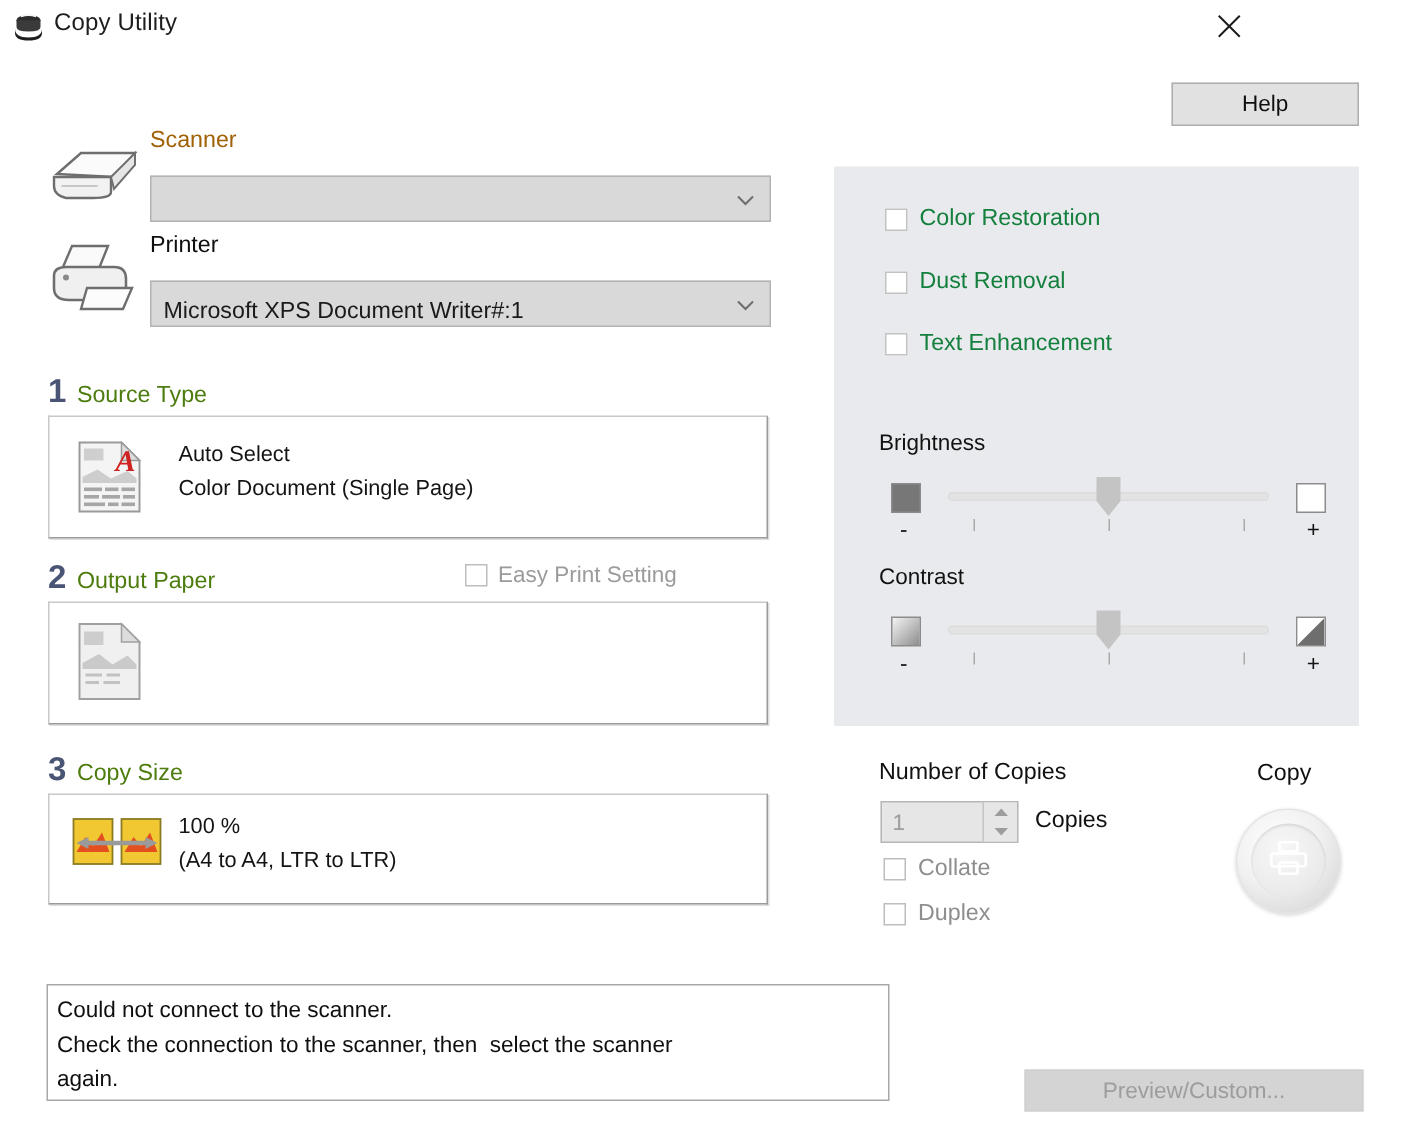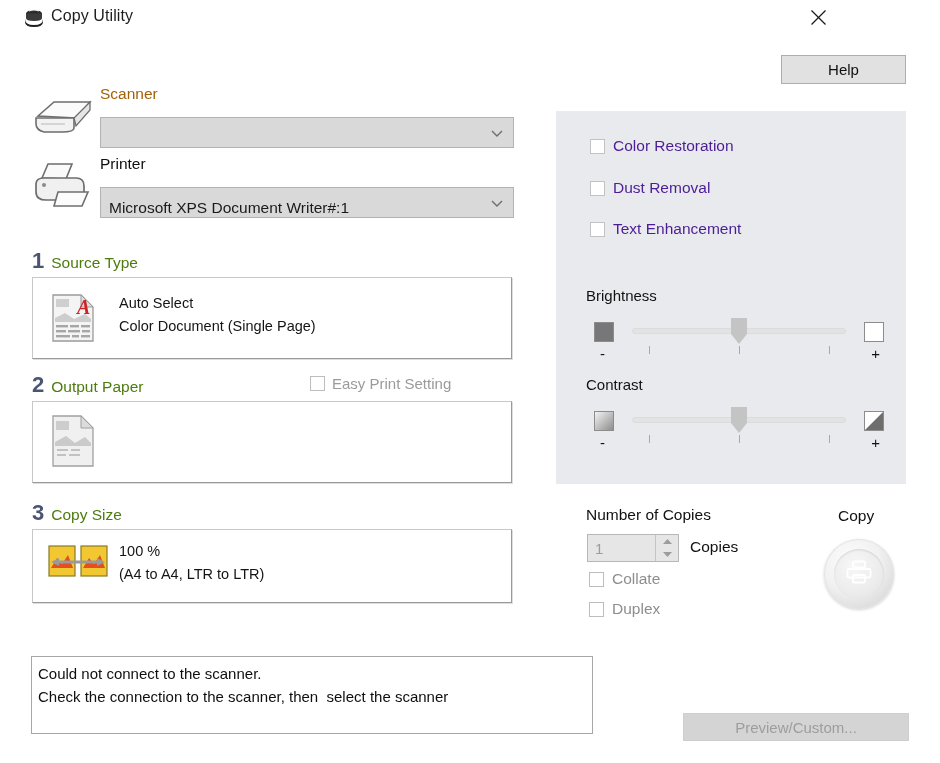--- a/index.html
+++ b/index.html
@@ -10,22 +10,23 @@
     width: 940px; height: 763px;
     position: relative;
     font-family: "Liberation Sans", sans-serif;
     color: #1a1a1a;
     overflow: hidden;
     -webkit-font-smoothing: antialiased;
   }
 
   
   #titlebar {
-    position: absolute; left: 15px; top: 0; width: 828px; height: 36px;
+    position: absolute; left: 0; top: 0; width: 828px; height: 36px;
     background: #ffffff;
+    padding-left: 16px;
   }
   #title-icon {
     position: absolute; left: 8px; top: 8px; width: 22px; height: 20px;
   }
   #title-text {
     position: absolute; left: 36px; top: 7px;
     font-size: 16px; color: #1d1d1d; letter-spacing: .1px;
   }
   #close-btn {
     position: absolute; right: 10px; top: 4px;
@@ -122,21 +123,21 @@
     width: 350px; height: 373px;
     background: #e8eaee;
   }
   .rp-check {
     position: absolute; display: flex; align-items: center;
   }
   #chk-color { left: 34px; top: 26px; }
   #chk-dust  { left: 34px; top: 68px; }
   #chk-text  { left: 34px; top: 109px; }
   .rp-check .cbx { width: 15px; height: 15px; background:#fff; border:1px solid #c2c2c2; }
-  .rp-check .cbx-label { font-size: 15.5px; color: #4c1d95; margin-left: 8px; }
+  .rp-check .cbx-label { font-size: 15.5px; color: #15803d; margin-left: 8px; }
 
   .slider-label {
     position: absolute; font-size: 15px; color: #121212;
   }
   #lbl-brightness { left: 30px; top: 176px; }
   #lbl-contrast   { left: 30px; top: 265px; }
 
   .slider-row { position: absolute; width: 290px; height: 50px; }
   #row-brightness { left: 38px; top: 205px; }
   #row-contrast   { left: 38px; top: 294px; }
@@ -489,17 +490,18 @@
         <path d="M3 9 L23 9 Q24.5 9 24.5 10.5 L24.5 16 Q24.5 17.5 23 17.5 L3 17.5 Q1.5 17.5 1.5 16 L1.5 10.5 Q1.5 9 3 9 Z" fill="none" stroke="#ffffff" stroke-width="1.8"></path>
         <rect x="7" y="15" width="12" height="7.5" rx="1" fill="none" stroke="#ffffff" stroke-width="1.8"></rect>
       </svg>
     </span>
   </span>
 </div>
 
 <div id="status-box">
   <div>Could not connect to the scanner.</div>
   <div>Check the connection to the scanner, then  select the scanner</div>
+  <div>again.</div>
 </div>
 
 <div id="preview-btn">
   <span>Preview/Custom...</span>
 </div>
 
 </body></html>

